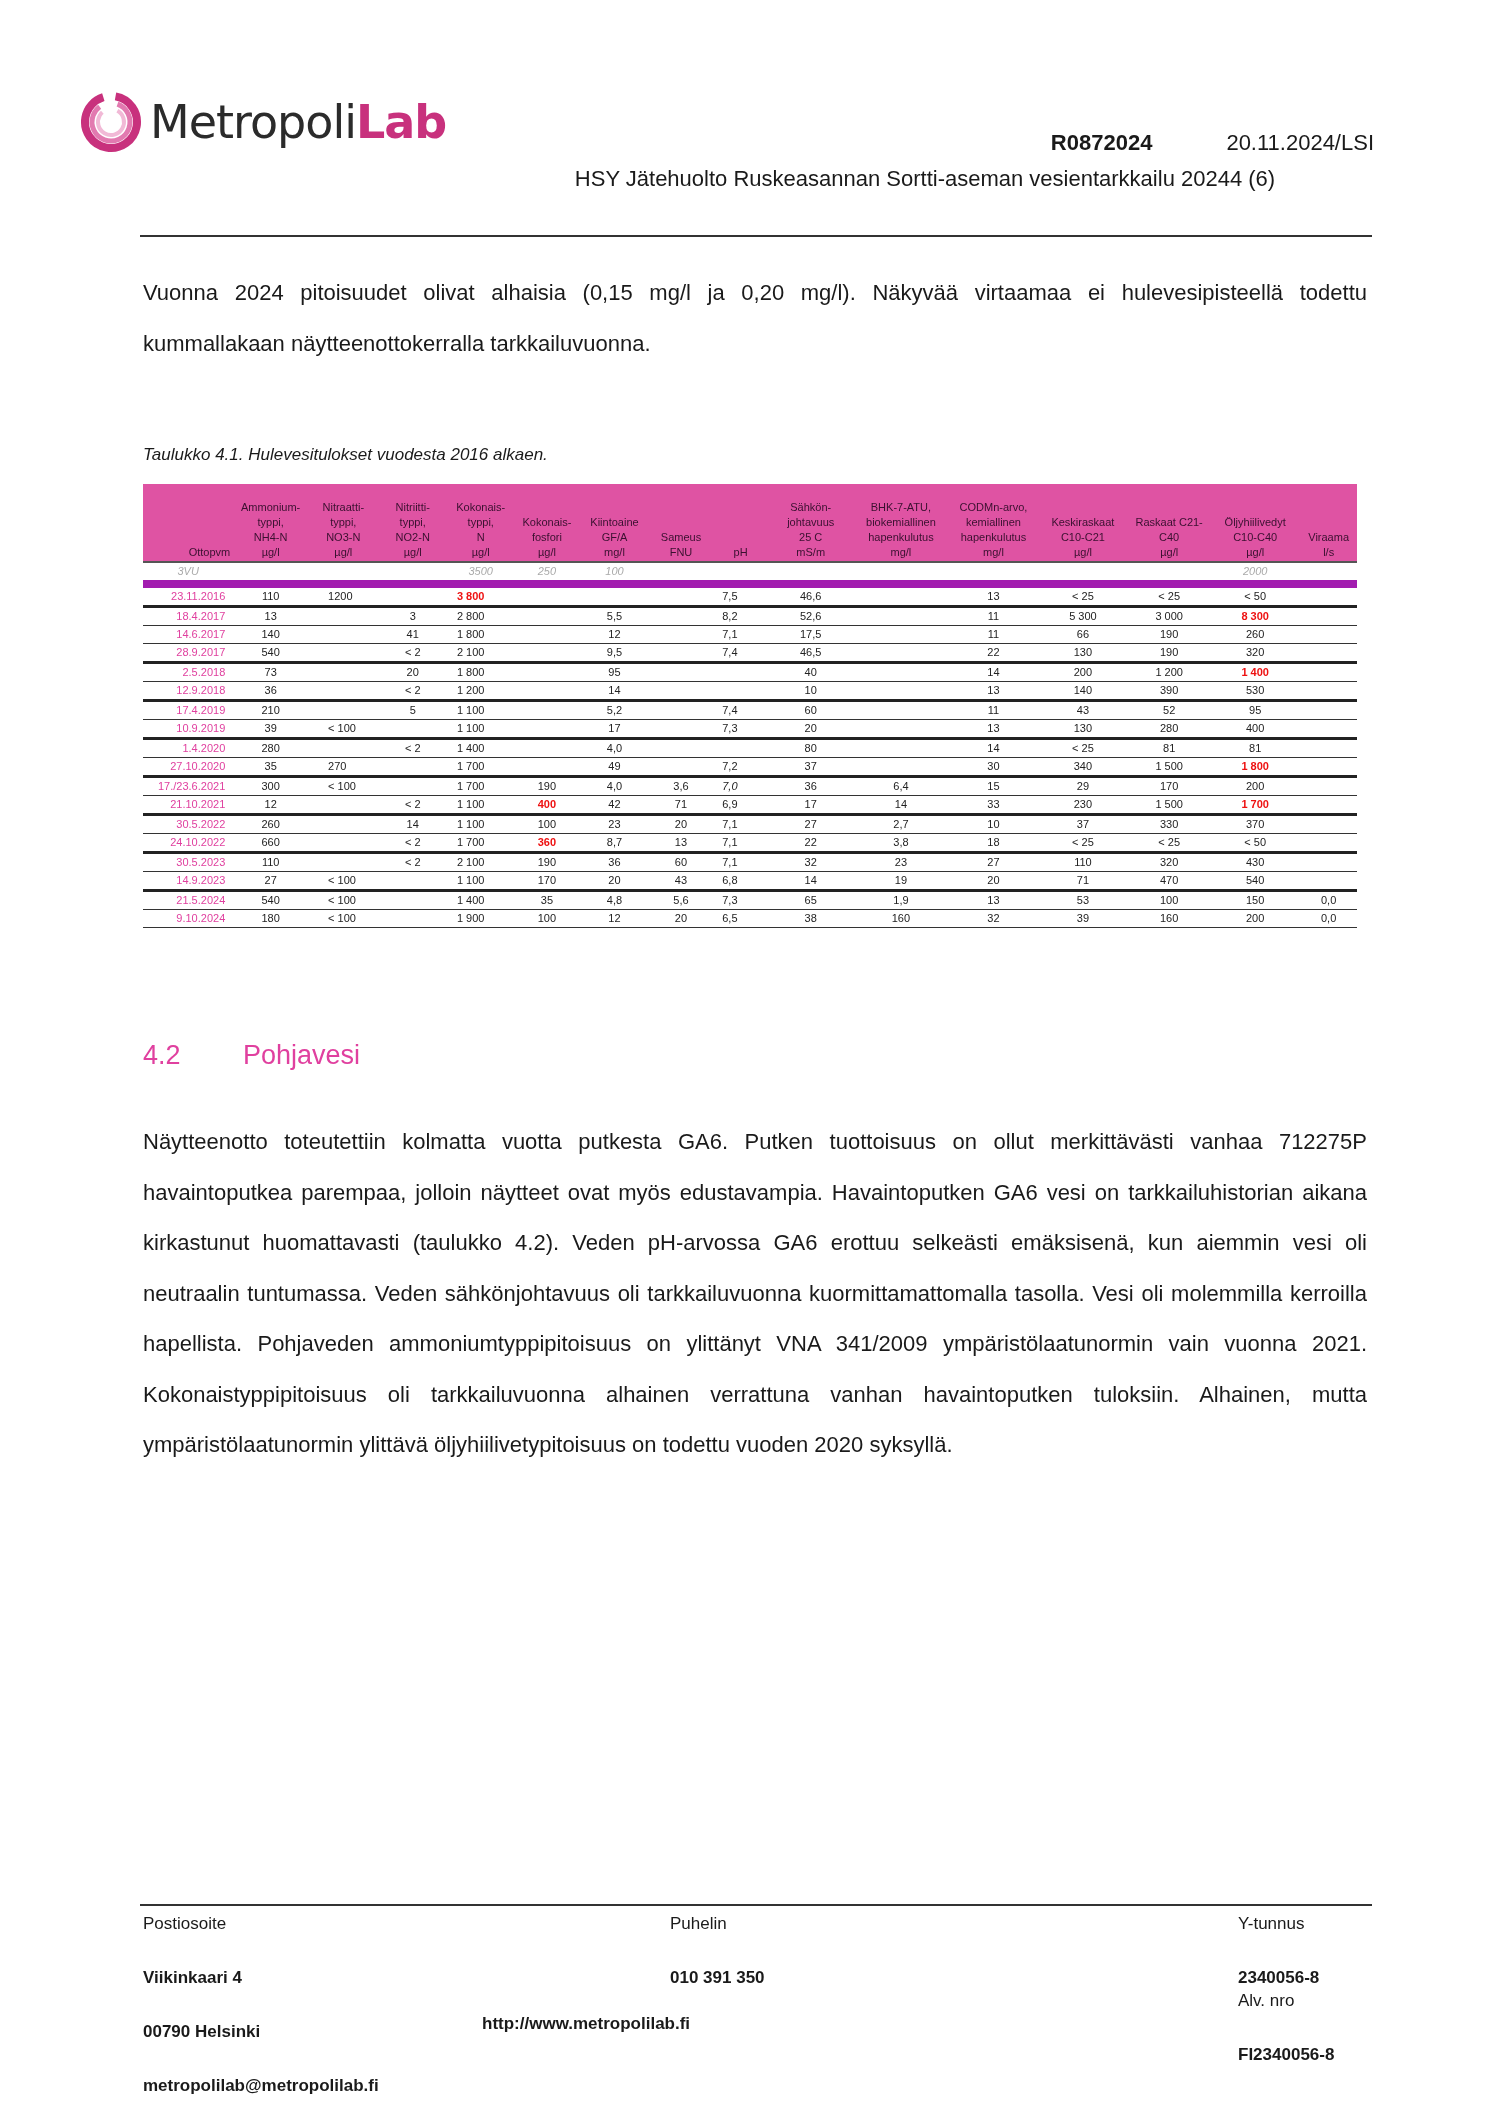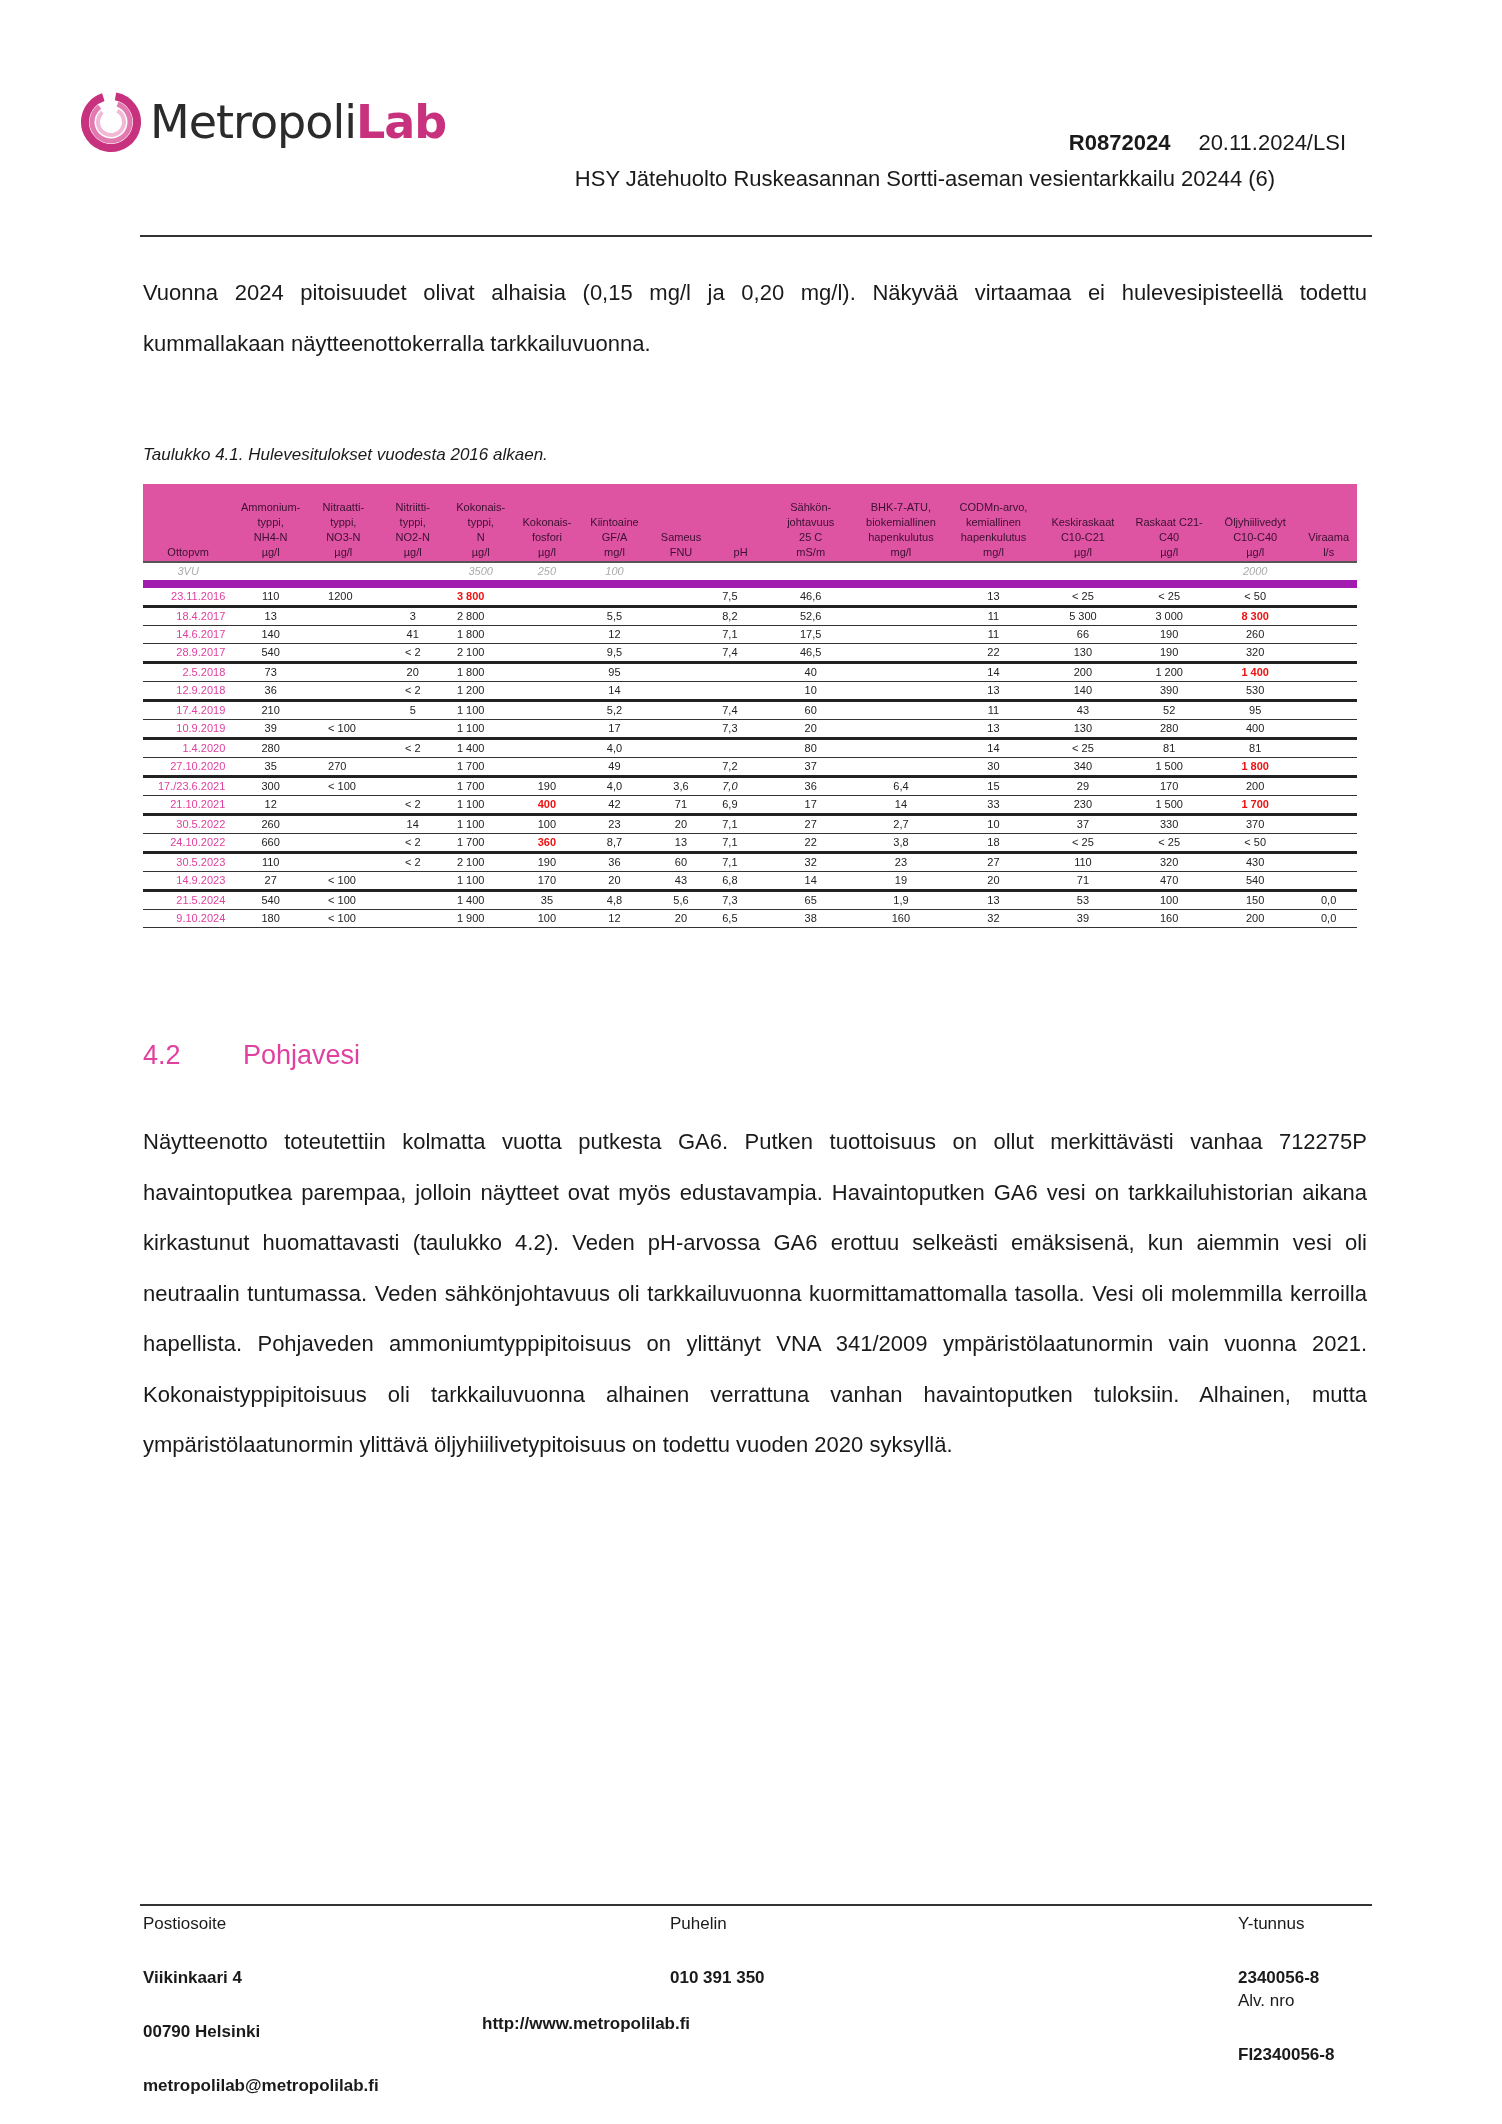--- a/index.html
+++ b/index.html
@@ -8,21 +8,21 @@
   .abs { position: absolute; }
 
   
   .logo { left: 80px; top: 88px; height: 68px; display: flex; align-items: center; }
   .logo-mark { width: 62px; height: 62px; }
   .logo-text { font-family: "DejaVu Sans", sans-serif; font-size: 46px; letter-spacing: -1px; margin-left: 8px; line-height: 1; }
   .logo-a { color: #2b2b2b; }
   .logo-b { color: #c8317d; font-weight: bold; }
 
   
-  .hdr-line1 { top: 130px; right: 156px; font-size: 22px; display: flex; gap: 28px; }
+  .hdr-line1 { top: 130px; right: 128px; font-size: 22px; display: flex; gap: 74px; }
   .hdr-ref { font-weight: bold; }
   .hdr-line2 { top: 166px; left: 488px; right: 140px; font-size: 22px; display: flex; justify-content: center; }
   .rule { left: 140px; width: 1232px; height: 2px; background: #333; }
 
   .para { left: 143px; width: 1224px; font-size: 22px; line-height: 50.5px; text-align: justify; }
   .caption { left: 143px; top: 445px; font-size: 17px; font-style: italic; }
 
   
   table.data { position: absolute; left: 143px; top: 484px; width: 1214px; border-collapse: collapse;
                font-family: "Liberation Sans", sans-serif; font-size: 11px; }
@@ -66,21 +66,21 @@
 </div>
 <div class="abs rule" style="top:235px"></div>
 
 <p class="abs para" style="top:268px; margin:0;">Vuonna 2024 pitoisuudet olivat alhaisia (0,15 mg/l ja 0,20 mg/l). Näkyvää virtaamaa ei hulevesipisteellä todettu kummallakaan näytteenottokerralla tarkkailuvuonna.</p>
 
 <div class="abs caption">Taulukko 4.1. Hulevesitulokset vuodesta 2016 alkaen.</div>
 
 <table class="data">
   <thead>
       <tr id="thead-row">
-        <th style="width: 88px; text-align: center; margin-top: 8px;">
+        <th style="width: 88px; text-align: right; margin-top: 8px;">
           <div></div>
           <div></div>
           <div></div>
           <div>Ottopvm</div>
           <div></div>
         </th>
         <th style="width: 72px; text-align: center;">
           <div>Ammonium-</div>
           <div>typpi,</div>
           <div>NH4-N</div>

